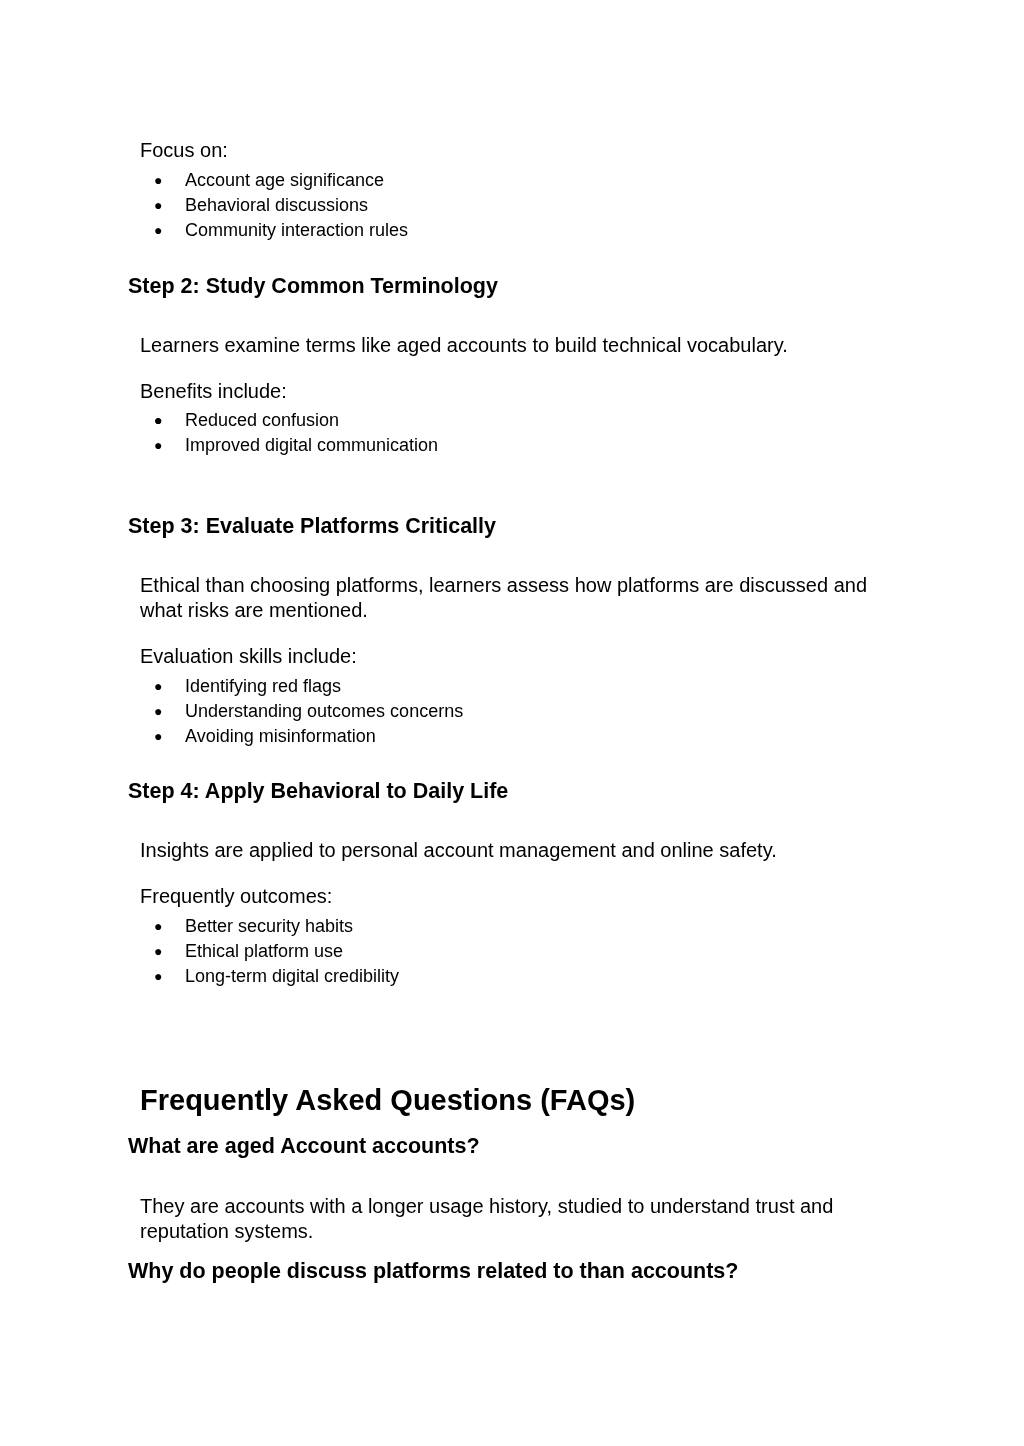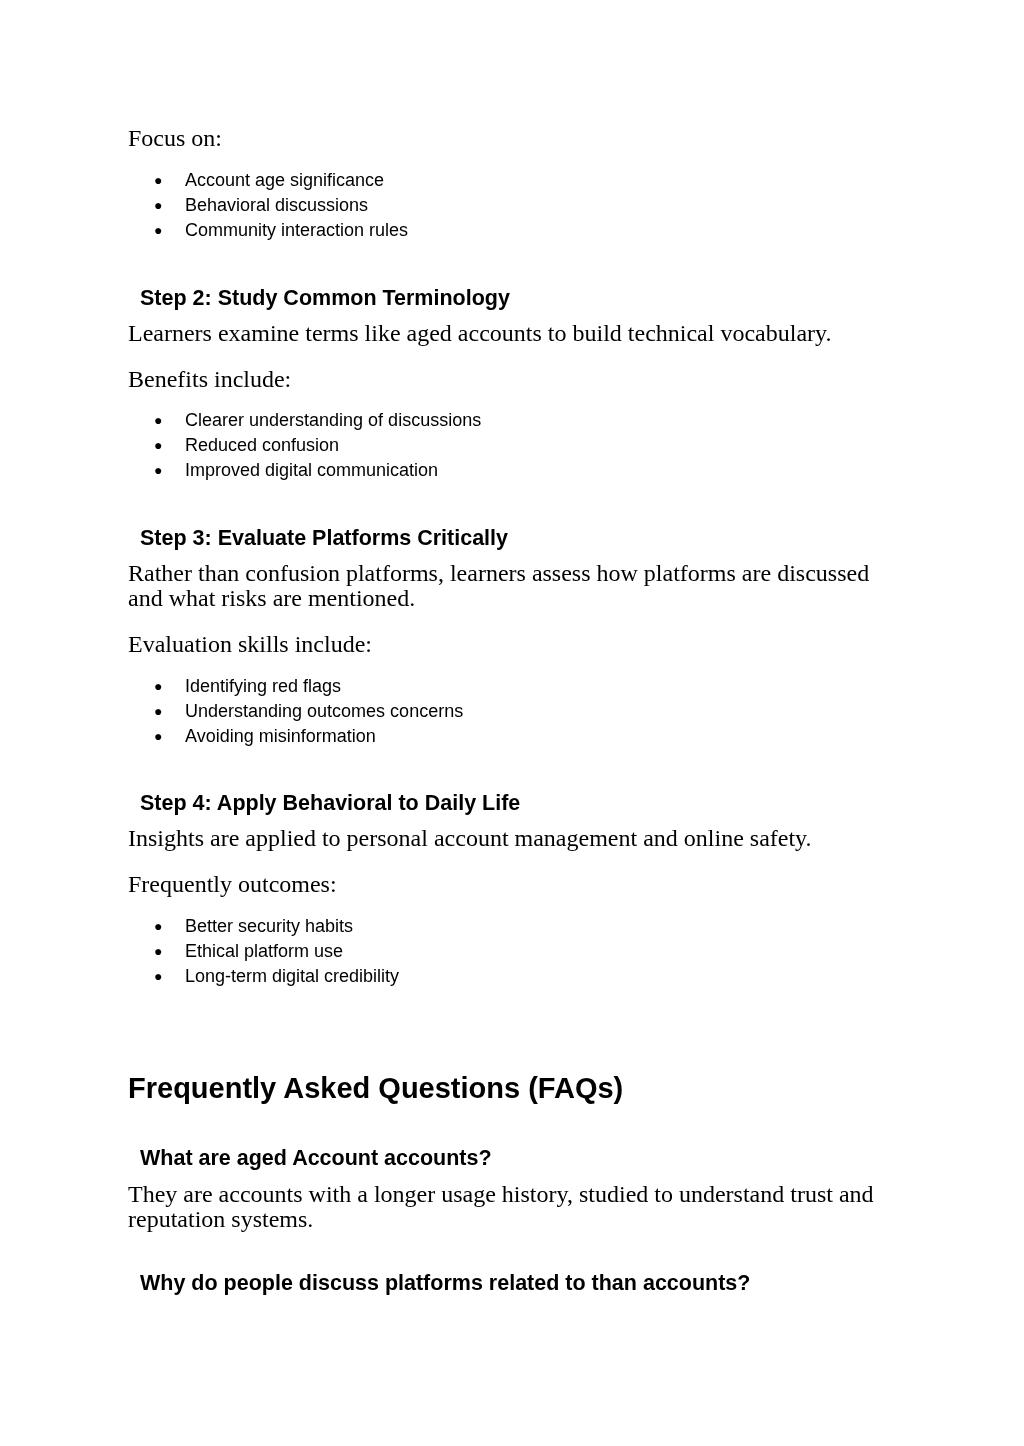--- a/index.html
+++ b/index.html
@@ -16,37 +16,36 @@
       color: #000000;
     }
     .page {
       position: absolute;
       left: 124px;
       top: 0;
       width: 760px;
     }
     .abs { position: absolute; left: 0; white-space: nowrap; }
     .p {
-      font-size: 24px;
+      font-size: 20px;
       line-height: 25px;
-      margin: 4px;
-      font-family: Liberation Serif, serif;
+      margin: 16px;
     }
     .p.wrap { white-space: normal; width: 760px; }
     .h3 {
       font-size: 21.5px;
       font-weight: bold;
       line-height: 28px;
-      margin: 16px;
+      margin: 4px;
     }
     .h1 {
       font-size: 29px;
       font-weight: bold;
       line-height: 36px;
-      margin: 4px;
+      margin: 16px;
     }
     ul.bullets {
       list-style: none;
       margin: 0;
       padding: 0;
     }
     ul.bullets li {
       position: relative;
       font-size: 18px;
       line-height: 25px;
@@ -70,27 +69,27 @@
   <ul class="bullets abs" style="top:168px">
     <li><span class="bullet">●</span><span>Account age significance</span></li>
     <li><span class="bullet">●</span><span>Behavioral discussions</span></li>
     <li><span class="bullet">●</span><span>Community interaction rules</span></li>
   </ul>
 
   <h3 class="h3 abs" style="top:268px">Step 2: Study Common Terminology</h3>
   <p class="p abs" style="top:317px">Learners examine terms like aged accounts to build technical vocabulary.</p>
   <p class="p abs" style="top:363px">Benefits include:</p>
   <ul class="bullets abs" style="top:408px">
-    <li><span class="bullet">●</span><span>Clearer understanding of discussions</span></li>
+    <li><span class="bullet">●</span></li>
     <li><span class="bullet">●</span><span>Reduced confusion</span></li>
     <li><span class="bullet">●</span><span>Improved digital communication</span></li>
   </ul>
 
   <h3 class="h3 abs" style="top:508px">Step 3: Evaluate Platforms Critically</h3>
-  <p class="p wrap abs" style="top:557px">Rather than confusion platforms, learners assess how platforms are discussed and what risks are mentioned.</p>
+  <p class="p wrap abs" style="top:557px">Ethical than choosing platforms, learners assess how platforms are discussed and what risks are mentioned.</p>
   <p class="p abs" style="top:628px">Evaluation skills include:</p>
   <ul class="bullets abs" style="top:674px">
     <li><span class="bullet">●</span><span>Identifying red flags</span></li>
     <li><span class="bullet">●</span><span>Understanding outcomes concerns</span></li>
     <li><span class="bullet">●</span><span>Avoiding misinformation</span></li>
   </ul>
 
   <h3 class="h3 abs" style="top:773px">Step 4: Apply Behavioral to Daily Life</h3>
   <p class="p abs" style="top:822px">Insights are applied to personal account management and online safety.</p>
   <p class="p abs" style="top:868px">Frequently outcomes:</p>

